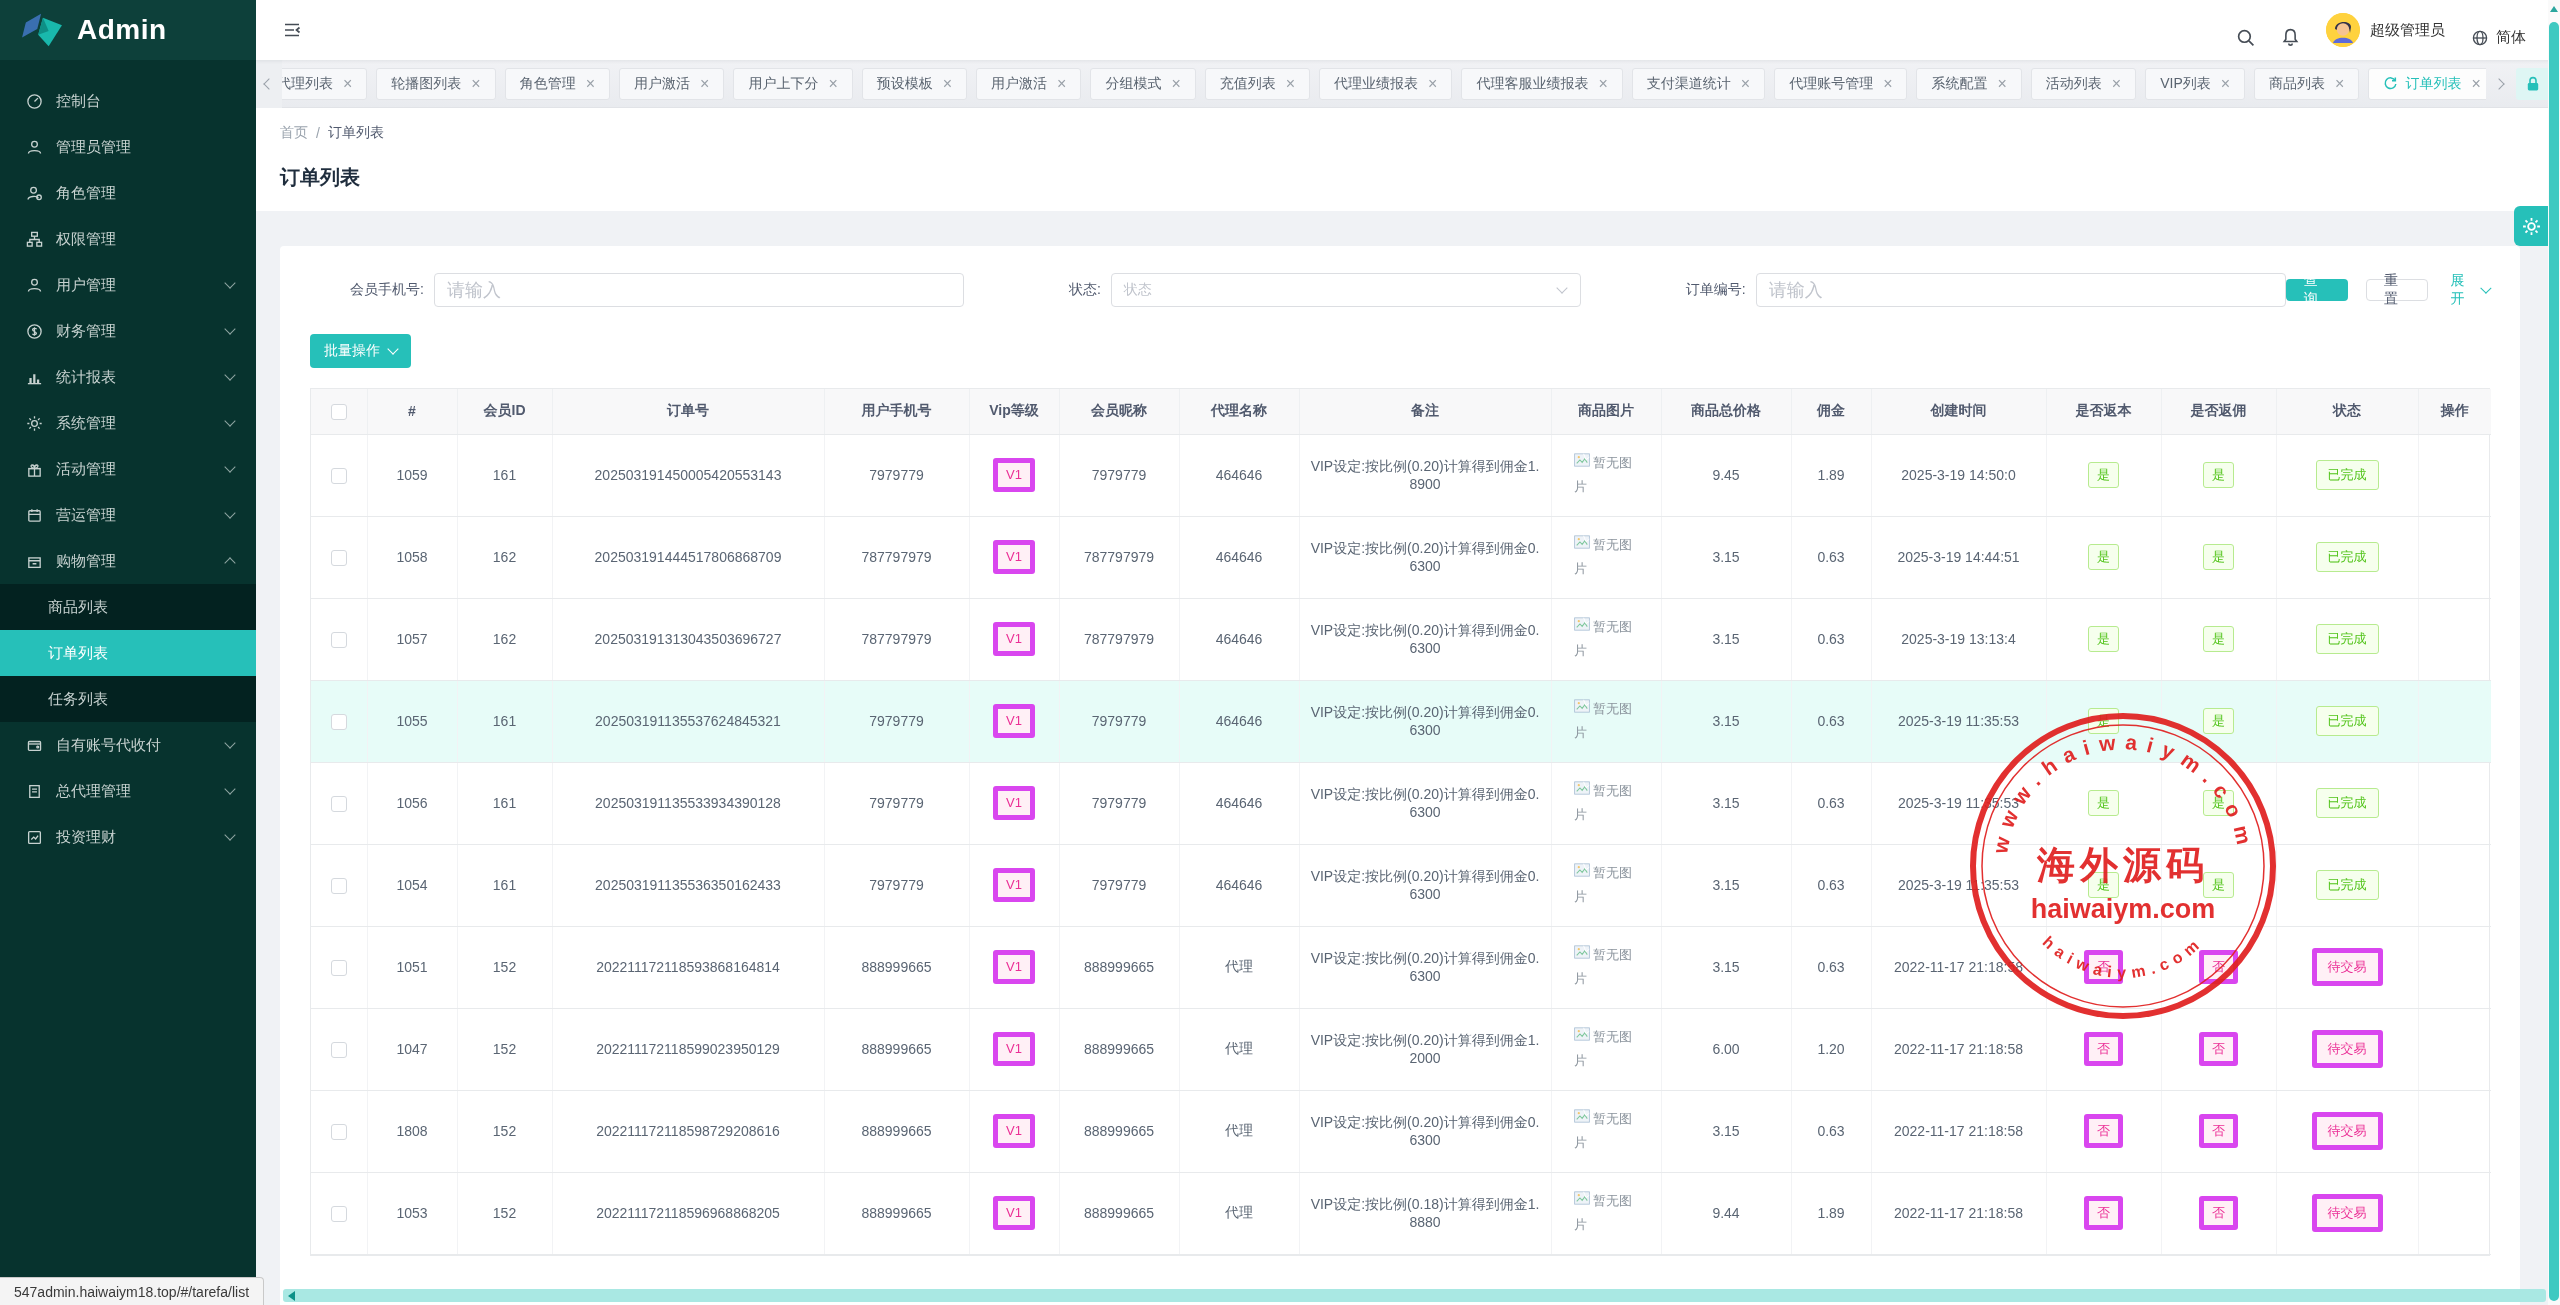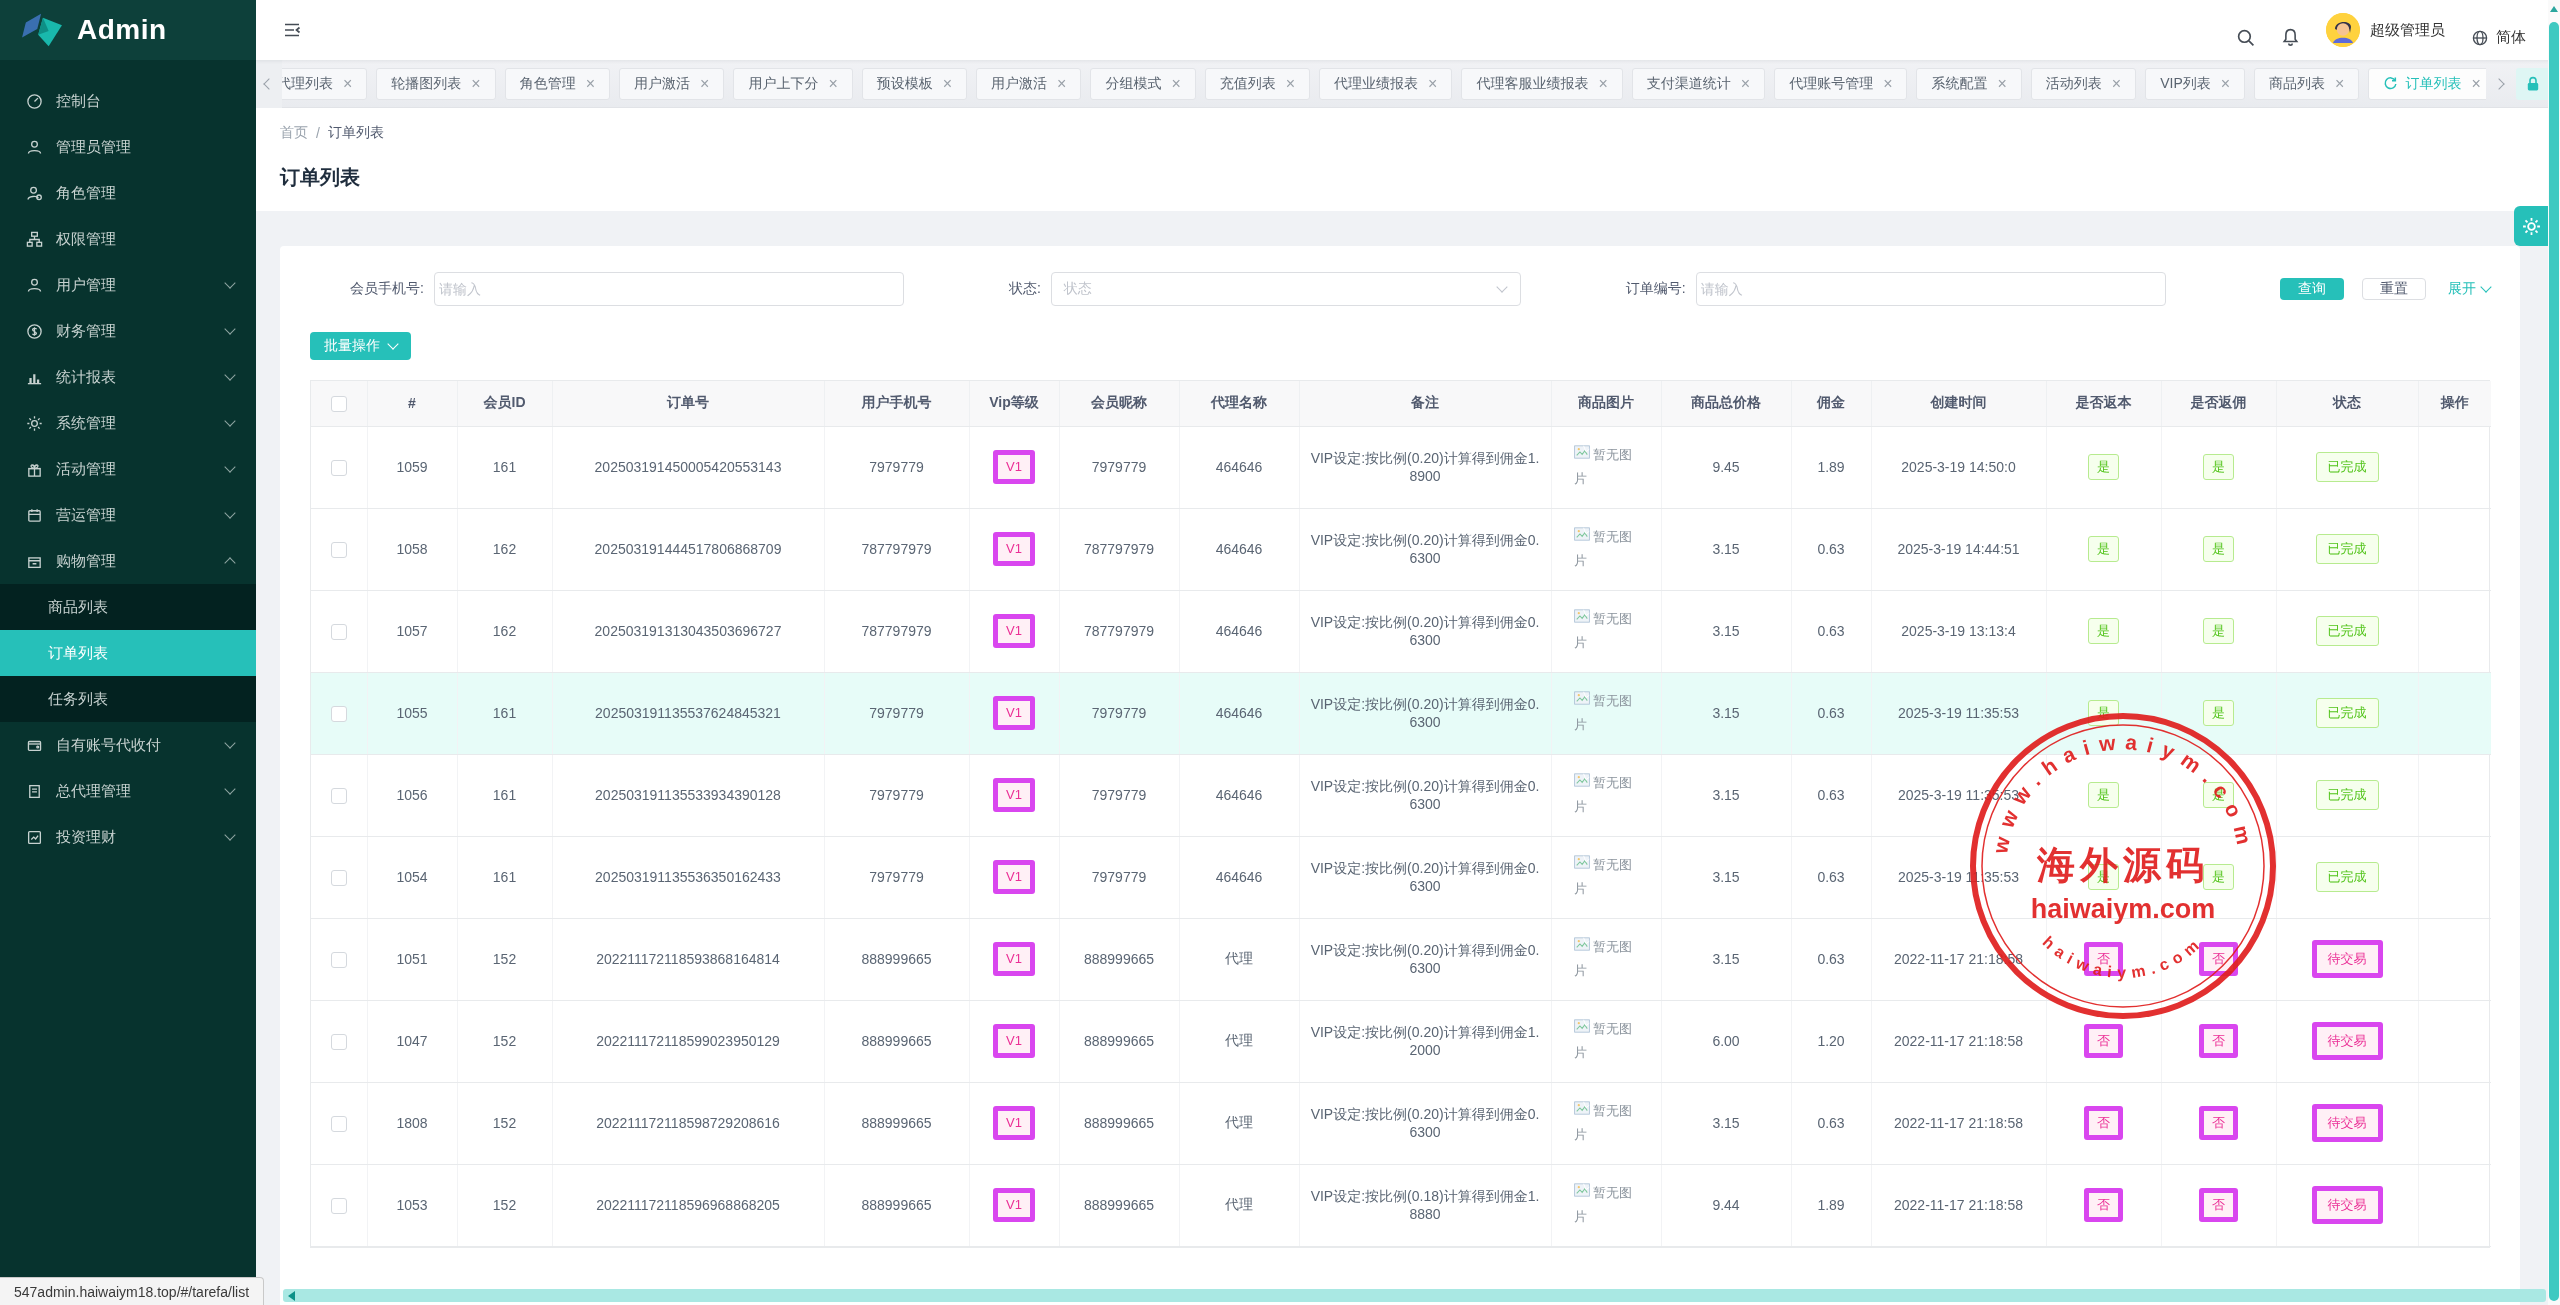--- a/index.html
+++ b/index.html
@@ -46,30 +46,30 @@
 
   .pagehead{background:#fff;padding:16px 0 20px 24px;}
   .crumb{font-size:14px;color:#9aa3ad;display:flex;gap:8px;align-items:center;}
   .crumb .cur{color:#515a6e;}
   .ptitle{font-size:20px;font-weight:bold;color:#1f2d3d;margin-top:22px;}
 
   .card{margin:35px 40px 0 24px;background:#fff;border-radius:4px;padding:26px 30px 0 30px;min-height:1100px;}
   .filters{display:flex;align-items:center;margin-bottom:26px;padding-left:40px;}
   .fg{display:flex;align-items:center;margin-right:105px;}
   .fg label{font-size:14px;color:#515a6e;margin-right:10px;white-space:nowrap;}
-  .inp{width:470px;height:34px;border:1px solid #dcdee2;border-radius:4px;padding:0 4px;font-size:14px;color:#515a6e;background:#fff;outline:none;}
+  .inp{width:530px;height:34px;border:1px solid #dcdee2;border-radius:4px;padding:0 12px;font-size:18px;color:#515a6e;background:#fff;outline:none;}
   .inp::placeholder{color:#c0c4cc;}
   .sel{width:470px;height:34px;border:1px solid #dcdee2;border-radius:4px;padding:0 12px;font-size:14px;color:#c0c4cc;background:#fff;display:flex;align-items:center;justify-content:space-between;cursor:pointer;}
   .sel .cv{color:#c0c4cc;margin-right:2px;}
   .factions{margin-left:auto;display:flex;align-items:center;}
   .btn{height:22px;padding:0 17px;border-radius:4px;font-size:14px;display:inline-flex;align-items:center;cursor:pointer;border:1px solid transparent;}
   .btn.primary{background:var(--accent);color:#fff;}
   .btn.plain{background:#fff;border-color:#dcdee2;color:#515a6e;margin-left:18px;}
   .expand{color:var(--accent);font-size:14px;margin-left:22px;display:inline-flex;align-items:center;gap:6px;cursor:pointer;}
-  .bulkbtn{height:28px;padding:0 14px;background:var(--accent);color:#fff;border-radius:4px;font-size:14px;display:inline-flex;align-items:center;gap:9px;margin-bottom:20px;cursor:pointer;}
+  .bulkbtn{height:34px;padding:0 14px;background:var(--accent);color:#fff;border-radius:4px;font-size:14px;display:inline-flex;align-items:center;gap:9px;margin-bottom:20px;cursor:pointer;}
 
   .tablewrap{border:1px solid #e8eaec;}
   table{border-collapse:collapse;table-layout:fixed;width:2180px;}
   th{height:45px;background:#f8f8f9;font-size:14px;color:#515a6e;font-weight:bold;border-bottom:1px solid #e8eaec;border-right:1px solid #eef0f2;text-align:center;}
   td{height:82px;font-size:14px;color:#5a6573;text-align:center;border-bottom:1px solid #e8eaec;border-right:1px solid #f2f3f5;padding:0 8px;word-break:break-all;}
   th:last-child,td:last-child{border-right:none;}
   tr.hl td{background:#e7fcf8;}
   .cb{display:inline-block;width:16px;height:16px;border:1px solid #d5d9de;border-radius:3px;background:#fff;cursor:pointer;vertical-align:middle;}
   .tag{display:inline-block;border-radius:3px;font-size:13px;padding:2px 8px;line-height:1.5;}
   .tag.big{padding:4px 11px;}

